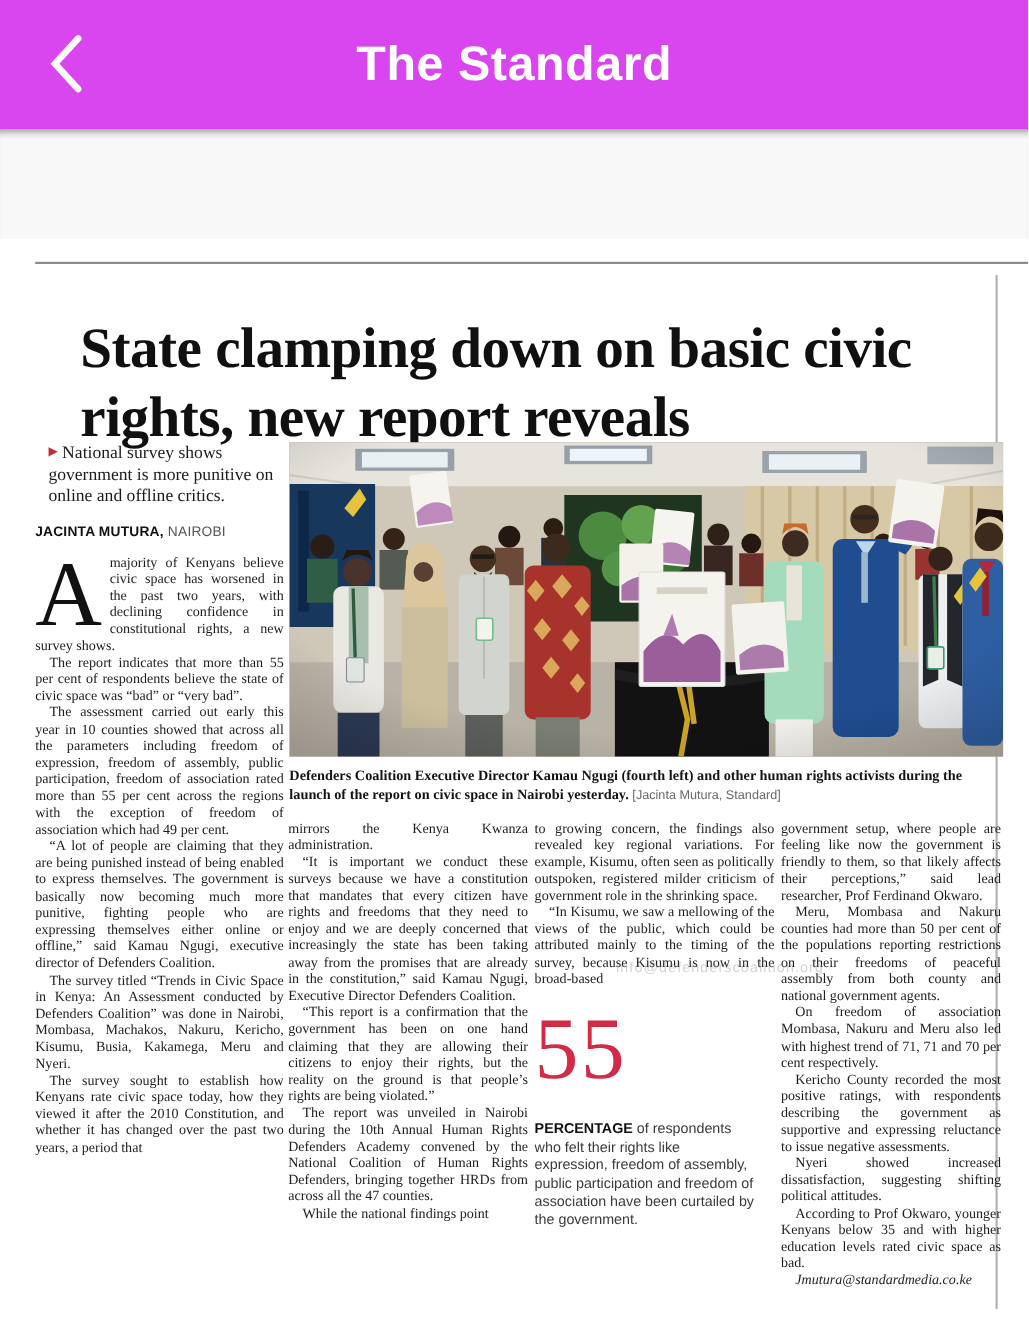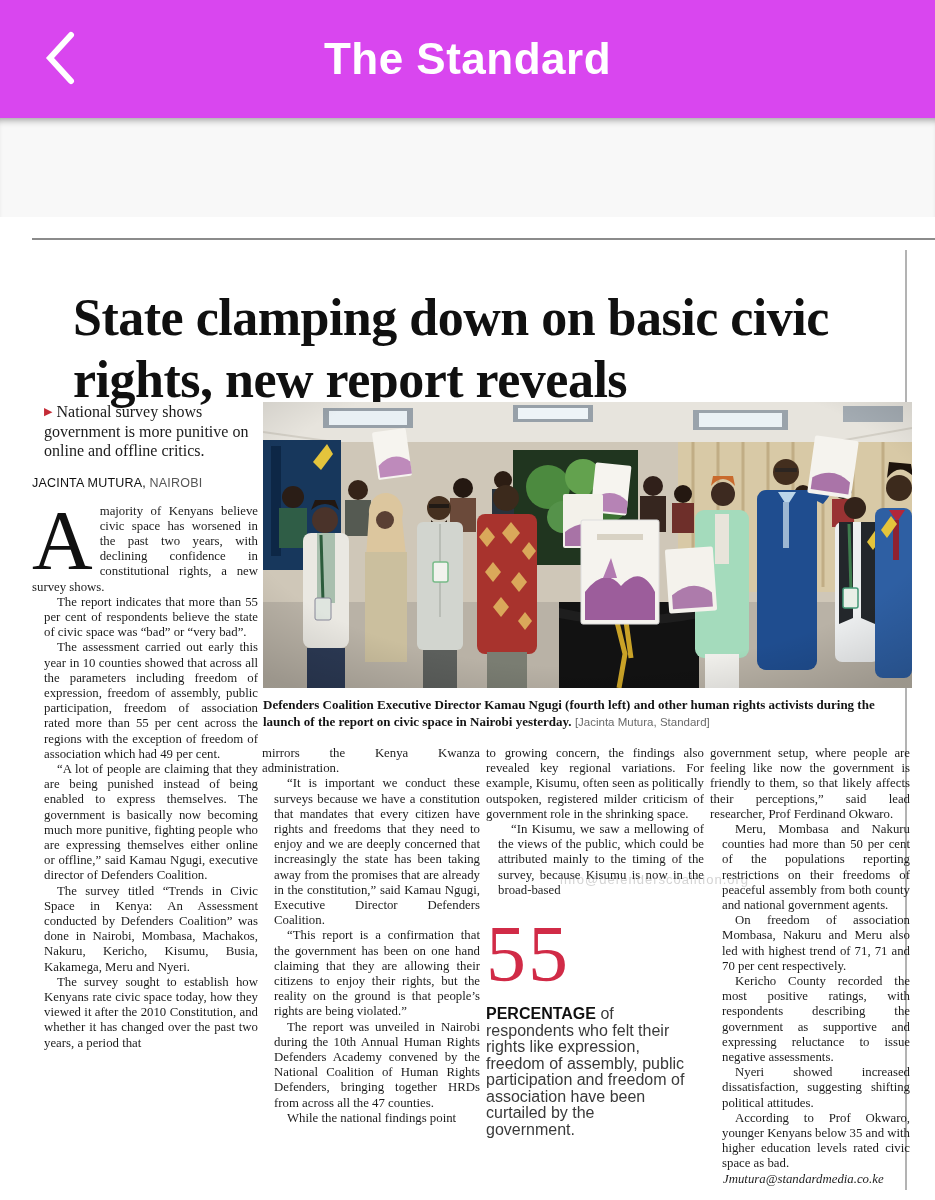--- a/index.html
+++ b/index.html
@@ -23,39 +23,39 @@
   
   .headline{position:absolute;left:32px;top:252px;width:800px;font-weight:bold;
           font-size:52px;line-height:1.19;letter-spacing:-0.5px;color:#101010;margin-left:41px;}
 
   
   .col1{position:absolute;left:32px;top:402px;width:226px;height:790px;overflow:hidden;}
   .bullet{font-size:16px;line-height:19.5px;margin:0 0 15px 12px;color:#1b1b1b;text-align:left;}
   .bullet .marker{color:#c42b36;font-size:11px;vertical-align:2px;padding-right:4px;}
   .byline{font-family:"Liberation Sans",sans-serif;font-size:12.5px;margin:8px 0 14px 0;
           letter-spacing:0.2px;}
-  .byline .author{font-weight:normal;color:#111;}
+  .byline .author{font-weight:bold;color:#111;}
   .byline .loc{color:#555;}
 
   
   .bodycol{font-size:12.8px;line-height:15.2px;text-align:justify;color:#1c1c1c;}
   .bodycol p{margin:0;}
-  .bodycol p.indent{text-indent:13px;margin-left:12px;}
+  .bodycol p.indent{text-indent:13px;}
   .dropcap{float:left;font-size:84px;line-height:66px;padding:4px 7px 0 0;color:#111;
           font-weight:400;}
   .col2{position:absolute;left:262px;top:746px;width:218px;height:452px;overflow:hidden;}
   .col3{position:absolute;left:486px;top:746px;width:218px;height:452px;overflow:hidden;}
   .col4{position:absolute;left:710px;top:746px;width:200px;height:452px;overflow:hidden;}
   .email{font-style:italic;text-indent:13px;margin-top:2px;}
 
   
   .stat{margin-top:18px;}
   .stat-value{font-size:80px;line-height:0.95;color:#d12b47;font-weight:400;letter-spacing:2px;}
-  .stat-desc{font-family:"Liberation Sans",sans-serif;font-size:16px;line-height:16.5px;
-          color:#3a3a3a;margin-top:14px;width:200px;text-align:left;}
+  .stat-desc{font-family:"Liberation Sans",sans-serif;font-size:13px;line-height:16.5px;
+          color:#3a3a3a;margin-top:26px;width:200px;text-align:left;}
   .stat-desc b{color:#101010;}
 
   
   .photo{position:absolute;left:263px;top:402px;width:649px;height:286px;overflow:hidden;background:#b9b2a6;}
   .caption{position:absolute;left:263px;top:697px;width:648px;font-size:13px;line-height:16.5px;
           font-weight:bold;color:#141414;text-align:left;}
   .caption .credit{font-family:"Liberation Sans",sans-serif;font-weight:normal;font-size:11.5px;
           color:#6a6a6a;}
 
   .watermark{position:absolute;left:560px;top:872px;width:260px;font-family:"Liberation Sans",sans-serif;

